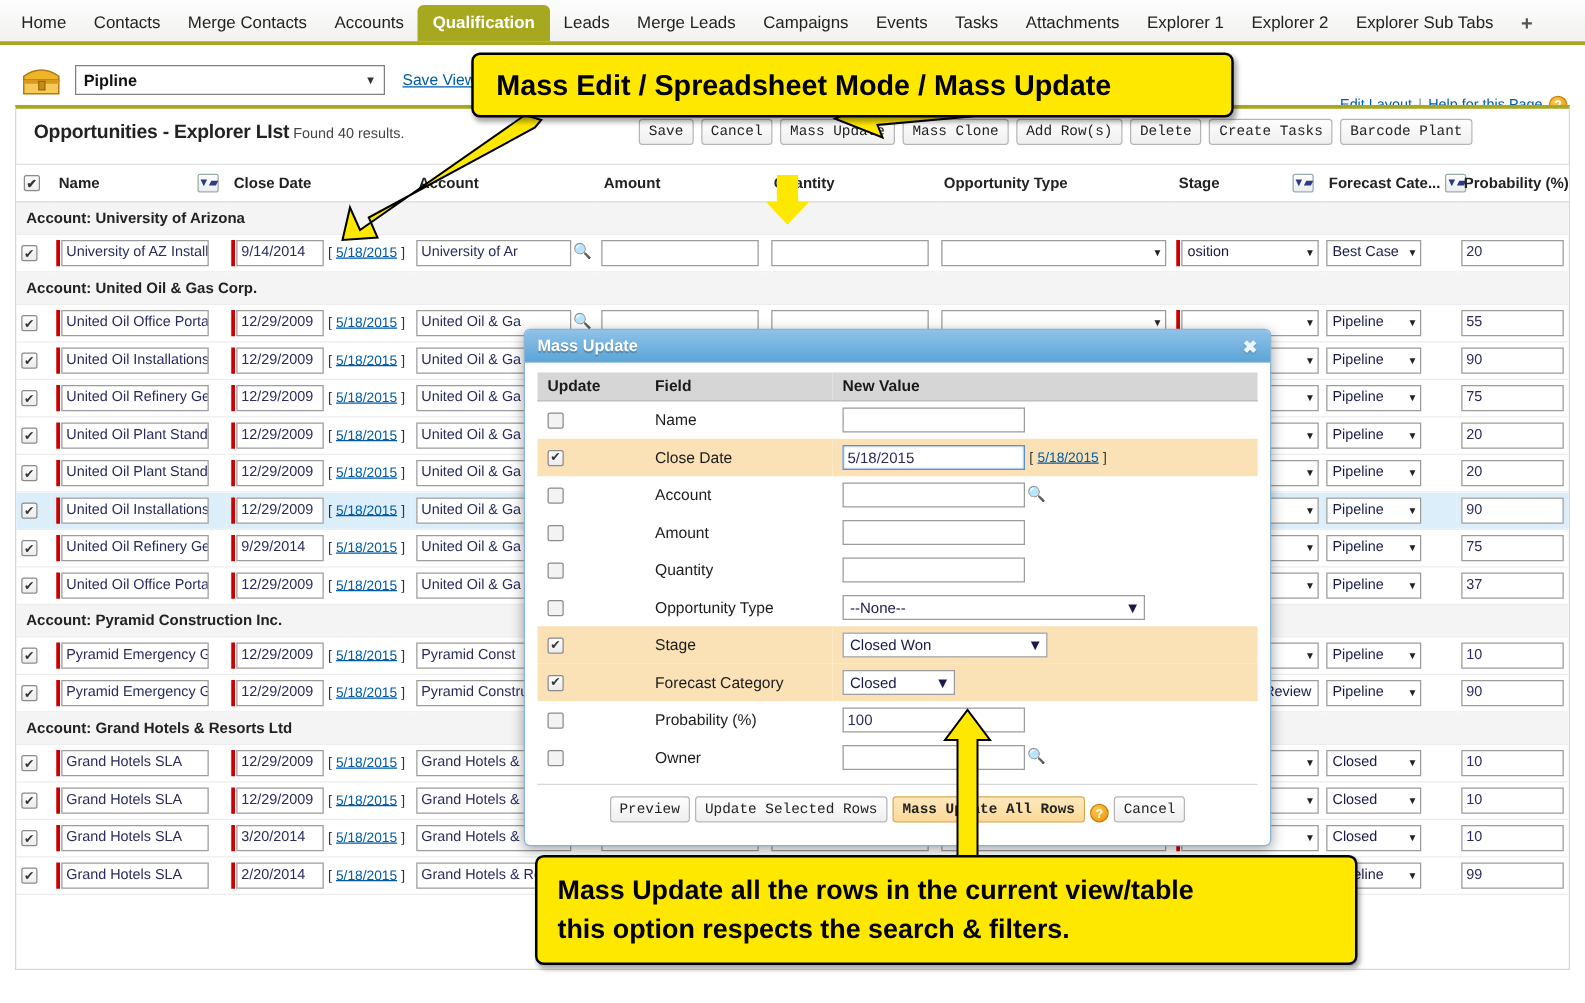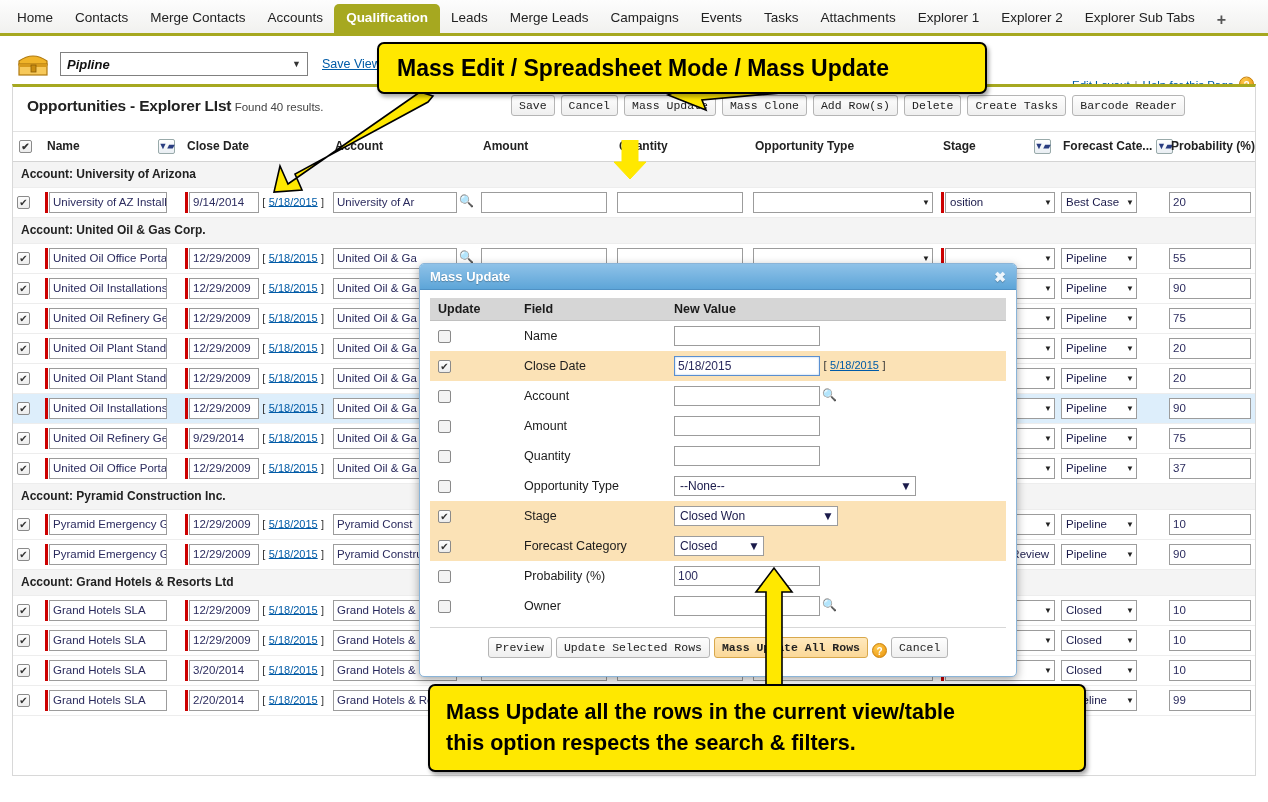--- a/index.html
+++ b/index.html
@@ -51,21 +51,21 @@
     align-items: center;
   }
   .chest-icon { width: 34px; height: 30px; position: relative; margin-right: 10px; }
   .viewselect {
     width: 248px; height: 24px;
     border: 1px solid #808080;
     background: #fff;
     font-size: 13px; font-weight: bold;
     color: #111;
     padding: 0 6px;
-    display: flex; align-items: center; justify-content: space-between; font-style: italic;
+    display: flex; align-items: center; justify-content: space-between;
   }
   .viewselect .cap { font-size: 9px; color: #333; }
   .saveview {
     margin-left: 14px;
     font-size: 12.5px;
     color: #015ba7;
     text-decoration: underline;
     cursor: pointer;
   }
   .hdr-right {
@@ -306,21 +306,21 @@
       <h1>Opportunities - Explorer LIst</h1>
       <span class="found">Found 40 results.</span>
       <div class="toolbar" id="toolbar">
           <button class="btn">Save</button>
           <button class="btn">Cancel</button>
           <button class="btn">Mass Update</button>
           <button class="btn">Mass Clone</button>
           <button class="btn">Add Row(s)</button>
           <button class="btn">Delete</button>
           <button class="btn">Create Tasks</button>
-          <button class="btn">Barcode Reader</button>
+          <button class="btn">Barcode Plant</button>
         </div>
     </div>
 
     <div class="grid">
       <table class="sheet">
         <colgroup>
           <col style="width:28px">
             <col style="width:140px">
             <col style="width:148px">
           <col style="width:148px">

